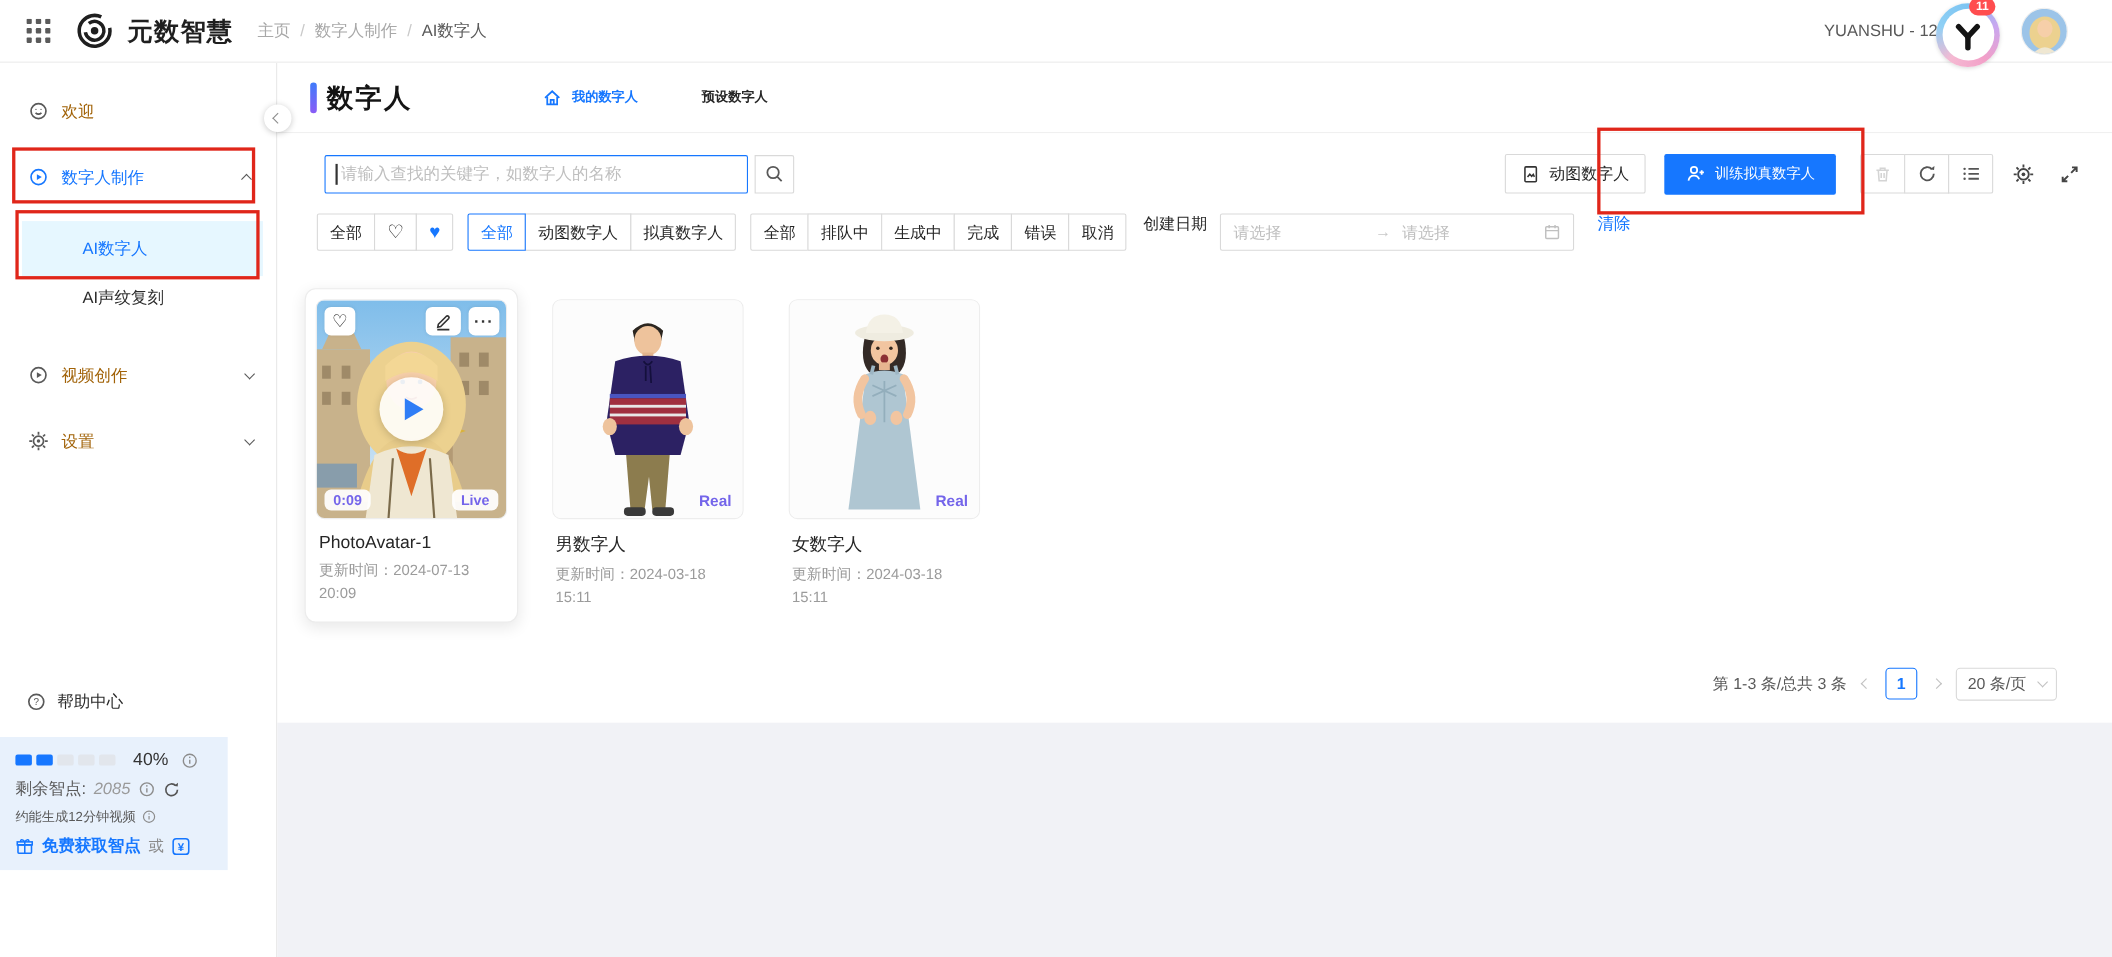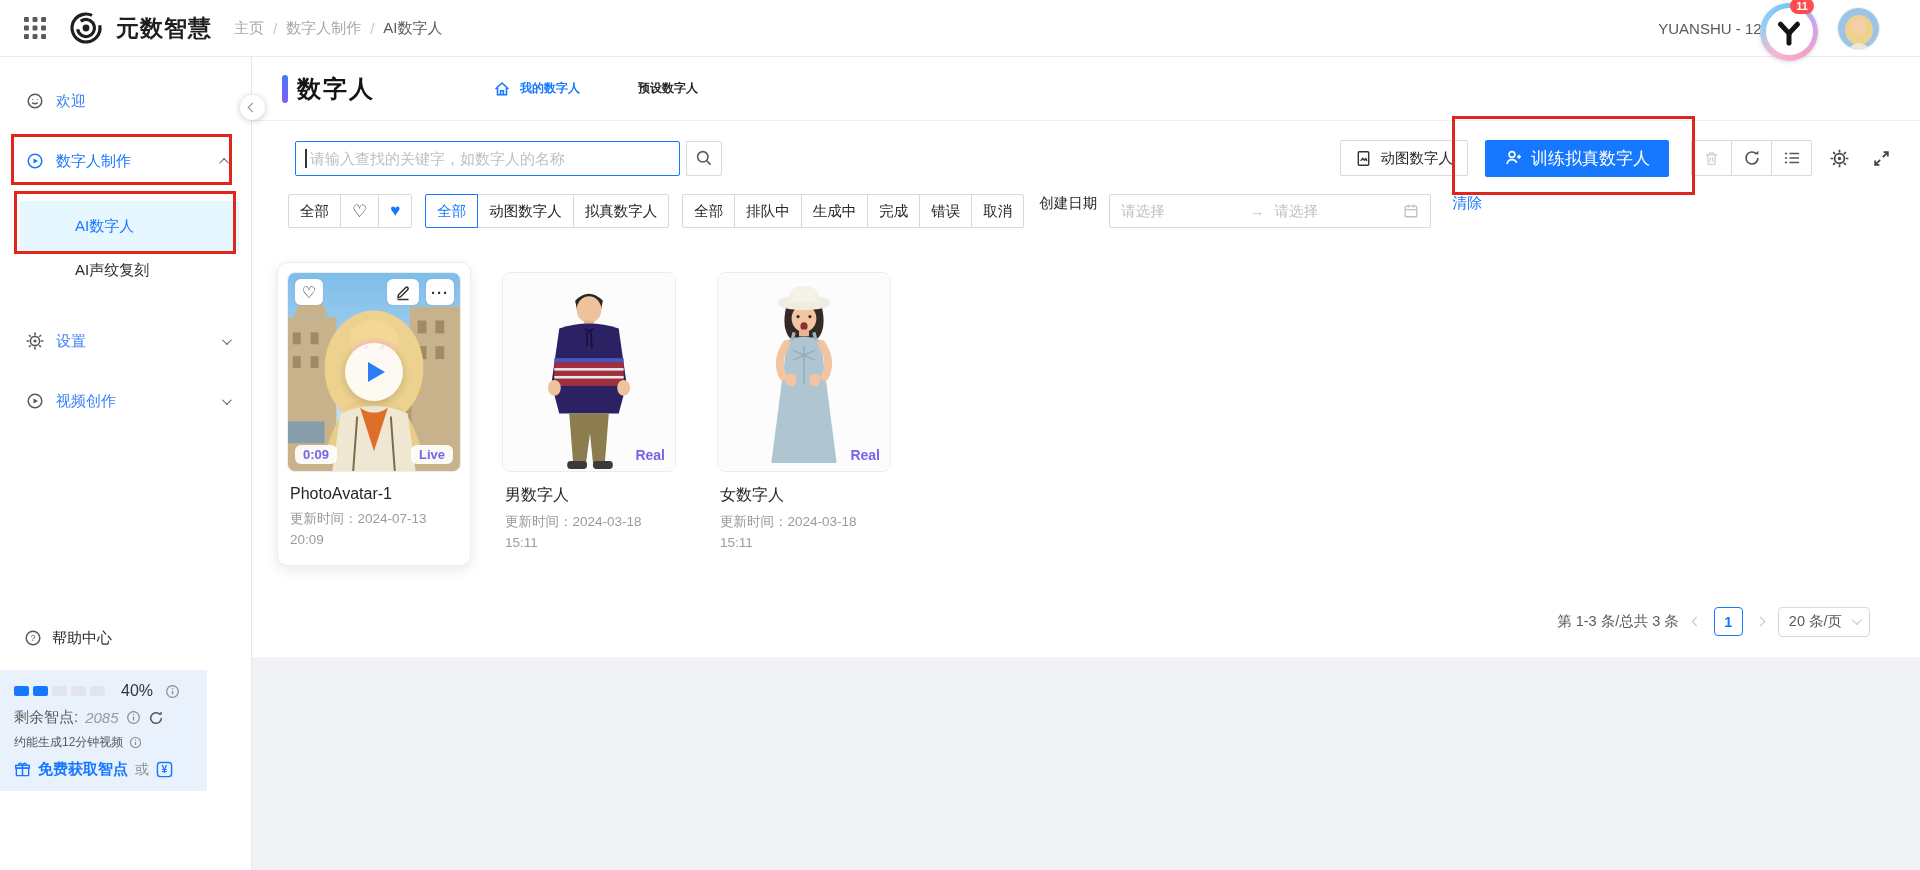--- a/index.html
+++ b/index.html
@@ -34,21 +34,21 @@
   .chev.up { transform:rotate(-135deg) translateY(-2px); }
   .chev.left { transform:rotate(135deg); }
   .chev.right { transform:rotate(-45deg); }
   .user-chev { color:#4a94e8; }
 
   
   .sidebar { position:absolute; left:0; top:57px; width:252px; height:813px; background:#fff;
              border-right:1px solid #e8e8e8; z-index:2; }
   .menu { padding-top:24px; }
   .m-item { height:40px; display:flex; align-items:center; gap:12px; padding:0 22px 0 26px;
-            font-size:15px; color:#3b82f6; cursor:pointer; }
+            font-size:15px; color:#a16207; cursor:pointer; }
   .m-item .m-label { flex:1; }
   .m-item.blue { color:#1677ff; }
   .m-item .m-chev { color:#595959; }
   .m-item.blue .m-chev { color:#595959; }
   .m-gap20 { margin-top:20px; }
   .m-sub { height:50px; margin:20px 12px 0 20px; background:#e6f7ff; display:flex; align-items:center;
            padding-left:55px; font-size:15px; color:#1677ff; cursor:pointer; }
   .m-sub2 { height:40px; margin-top:10px; display:flex; align-items:flex-start; padding-left:75px;
             font-size:15px; color:#2b2b2b; cursor:pointer; }
   .help-item { position:absolute; left:0; top:561px; width:100%; height:40px; display:flex; align-items:center;
@@ -87,21 +87,21 @@
   .search-input { width:385px; height:35px; border:1.5px solid #1677ff; border-radius:2px; outline:none;
                   padding:0 10px 0 14px; font-size:15px; font-family:inherit; color:#262626; }
   .search-input::placeholder { color:#bfbfbf; }
   .caret { position:absolute; left:10px; top:8px; width:1.5px; height:19px; background:#333; }
   .search-btn { width:36px; height:35px; border:1px solid #d9d9d9; border-radius:0 2px 2px 0; background:#fff;
                 margin-left:6px; display:flex; align-items:center; justify-content:center; cursor:pointer; color:#595959; }
   .ctl-spacer { flex:1; }
   .btn-motion { height:36px; border:1px solid #d9d9d9; border-radius:2px; background:#fff; display:flex;
                 align-items:center; gap:9px; padding:0 14px; font-size:14.5px; color:#262626; cursor:pointer; }
   .btn-train { height:37px; border:none; border-radius:2px; background:#1677ff; color:#fff; display:flex;
-               align-items:center; gap:9px; padding:0 19px; font-size:17px; cursor:pointer; margin-left:17px; }
+               align-items:center; gap:9px; padding:0 19px; font-size:13px; cursor:pointer; margin-left:17px; }
   .icon-group { display:flex; margin-left:22px; }
   .icon-btn { width:41px; height:36px; border:1px solid #d9d9d9; background:#fff; display:flex; align-items:center;
               justify-content:center; color:#555; cursor:pointer; margin-left:-1px; }
   .icon-btn:first-child { border-radius:2px 0 0 2px; margin-left:0; }
   .icon-btn:last-child { border-radius:0 2px 2px 0; }
   .icon-btn.disabled { color:#d4d4d4; cursor:default; }
   .bare-icon { width:30px; height:36px; display:flex; align-items:center; justify-content:center; color:#444;
                cursor:pointer; margin-left:12px; background:none; border:none; }
 
   .filters { display:flex; align-items:flex-start; margin-top:18px; padding-left:36px; font-size:14.5px; }
@@ -264,38 +264,38 @@
       <div class="m-sub">
         <span>AI数字人</span>
       </div>
 
       <div class="m-sub2">
         <span>AI声纹复刻</span>
       </div>
 
       <div class="m-item m-gap20">
         <span>
+          <svg class="svgi" width="18" height="18" viewBox="0 0 18 18" fill="none" stroke="#595959" stroke-width="1.5">
+            <circle cx="9" cy="9" r="6.8"></circle>
+            <path d="M7.5 6.4 L12 9 L7.5 11.6 Z" fill="#595959" stroke="none"></path>
+          </svg>
+        </span>
+        <span class="m-label">视频创作</span>
+        <span class="chev down m-chev"></span>
+      </div>
+
+      <div class="m-item m-gap20">
+        <span>
           <svg class="svgi" width="18" height="18" viewBox="0 0 18 18" fill="none" stroke="#595959" stroke-width="1.6">
             <circle cx="9" cy="9" r="4.6"></circle>
             <path d="M9 0.6 L9 3.2 M15 3 L13.2 4.8 M17.4 9 L14.8 9 M15 15 L13.2 13.2 M9 17.4 L9 14.8 M3 15 L4.8 13.2 M0.6 9 L3.2 9 M3 3 L4.8 4.8"></path>
             <circle cx="9" cy="9" r="1.6" fill="#595959" stroke="none"></circle>
           </svg>
         </span>
         <span class="m-label">设置</span>
-        <span class="chev down m-chev"></span>
-      </div>
-
-      <div class="m-item m-gap20">
-        <span>
-          <svg class="svgi" width="18" height="18" viewBox="0 0 18 18" fill="none" stroke="#595959" stroke-width="1.5">
-            <circle cx="9" cy="9" r="6.8"></circle>
-            <path d="M7.5 6.4 L12 9 L7.5 11.6 Z" fill="#595959" stroke="none"></path>
-          </svg>
-        </span>
-        <span class="m-label">视频创作</span>
         <span class="chev down m-chev"></span>
       </div>
     </div>
 
     <div class="help-item">
       <span>
         <svg class="svgi" width="18" height="18" viewBox="0 0 18 18" fill="none" stroke="#595959" stroke-width="1.5">
           <circle cx="9" cy="9" r="6.8"></circle>
           <text x="9" y="12.2" font-size="9" text-anchor="middle" fill="#595959" stroke="none" font-family="Liberation Sans,sans-serif">?</text>
         </svg>

